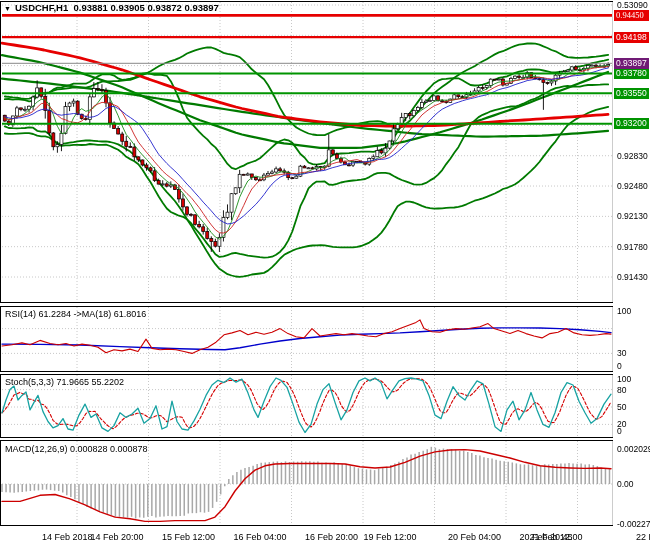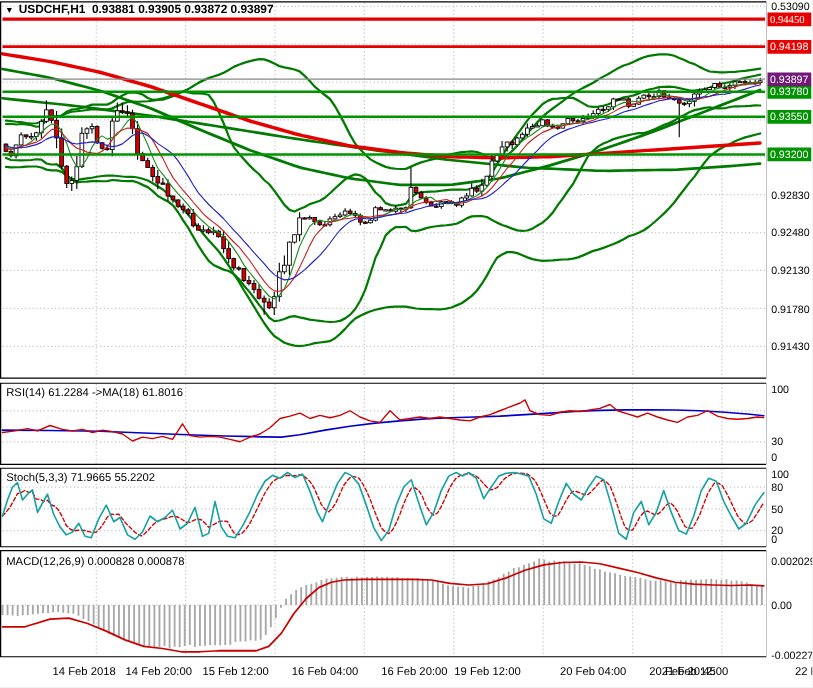--- a/index.html
+++ b/index.html
@@ -610,21 +610,21 @@
       <div class="tick" style="top: 384.6px;">80</div>
       <div class="tick" style="top: 402px;">50</div>
       <div class="tick" style="top: 419.4px;">20</div>
       <div class="tick" style="top: 426px;">0</div>
       <div class="tick" style="top: 443.757px;">0.002029</div>
       <div class="tick" style="top: 479.043px;">0.00</div>
       <div class="tick" style="top: 518.626px;">-0.002276</div>
     </div>
   <div id="time-axis">
       <div class="tlabel" style="left: 2px;">14 Feb 2018</div>
-      <div class="tlabel" style="left: 77px; transform: translateX(-50%); padding-left: 20px;">14 Feb 20:00</div>
+      <div class="tlabel" style="left: 77px; transform: translateX(-50%);">14 Feb 20:00</div>
       <div class="tlabel" style="left: 148.5px; transform: translateX(-50%);">15 Feb 12:00</div>
       <div class="tlabel" style="left: 220px; transform: translateX(-50%);">16 Feb 04:00</div>
       <div class="tlabel" style="left: 291.5px; transform: translateX(-50%);">16 Feb 20:00</div>
       <div class="tlabel" style="left: 350px; transform: translateX(-50%); text-align: center;">19 Feb 12:00</div>
       <div class="tlabel" style="left: 434.5px; transform: translateX(-50%);">20 Feb 04:00</div>
       <div class="tlabel" style="left: 506px; transform: translateX(-50%);">20 Feb 20:45</div>
       <div class="tlabel" style="left: 516px; transform: translateX(-50%);">21 Feb 12:00</div>
       <div class="tlabel" style="right: 1px;">22 Feb 04:00</div>
     </div>
 

